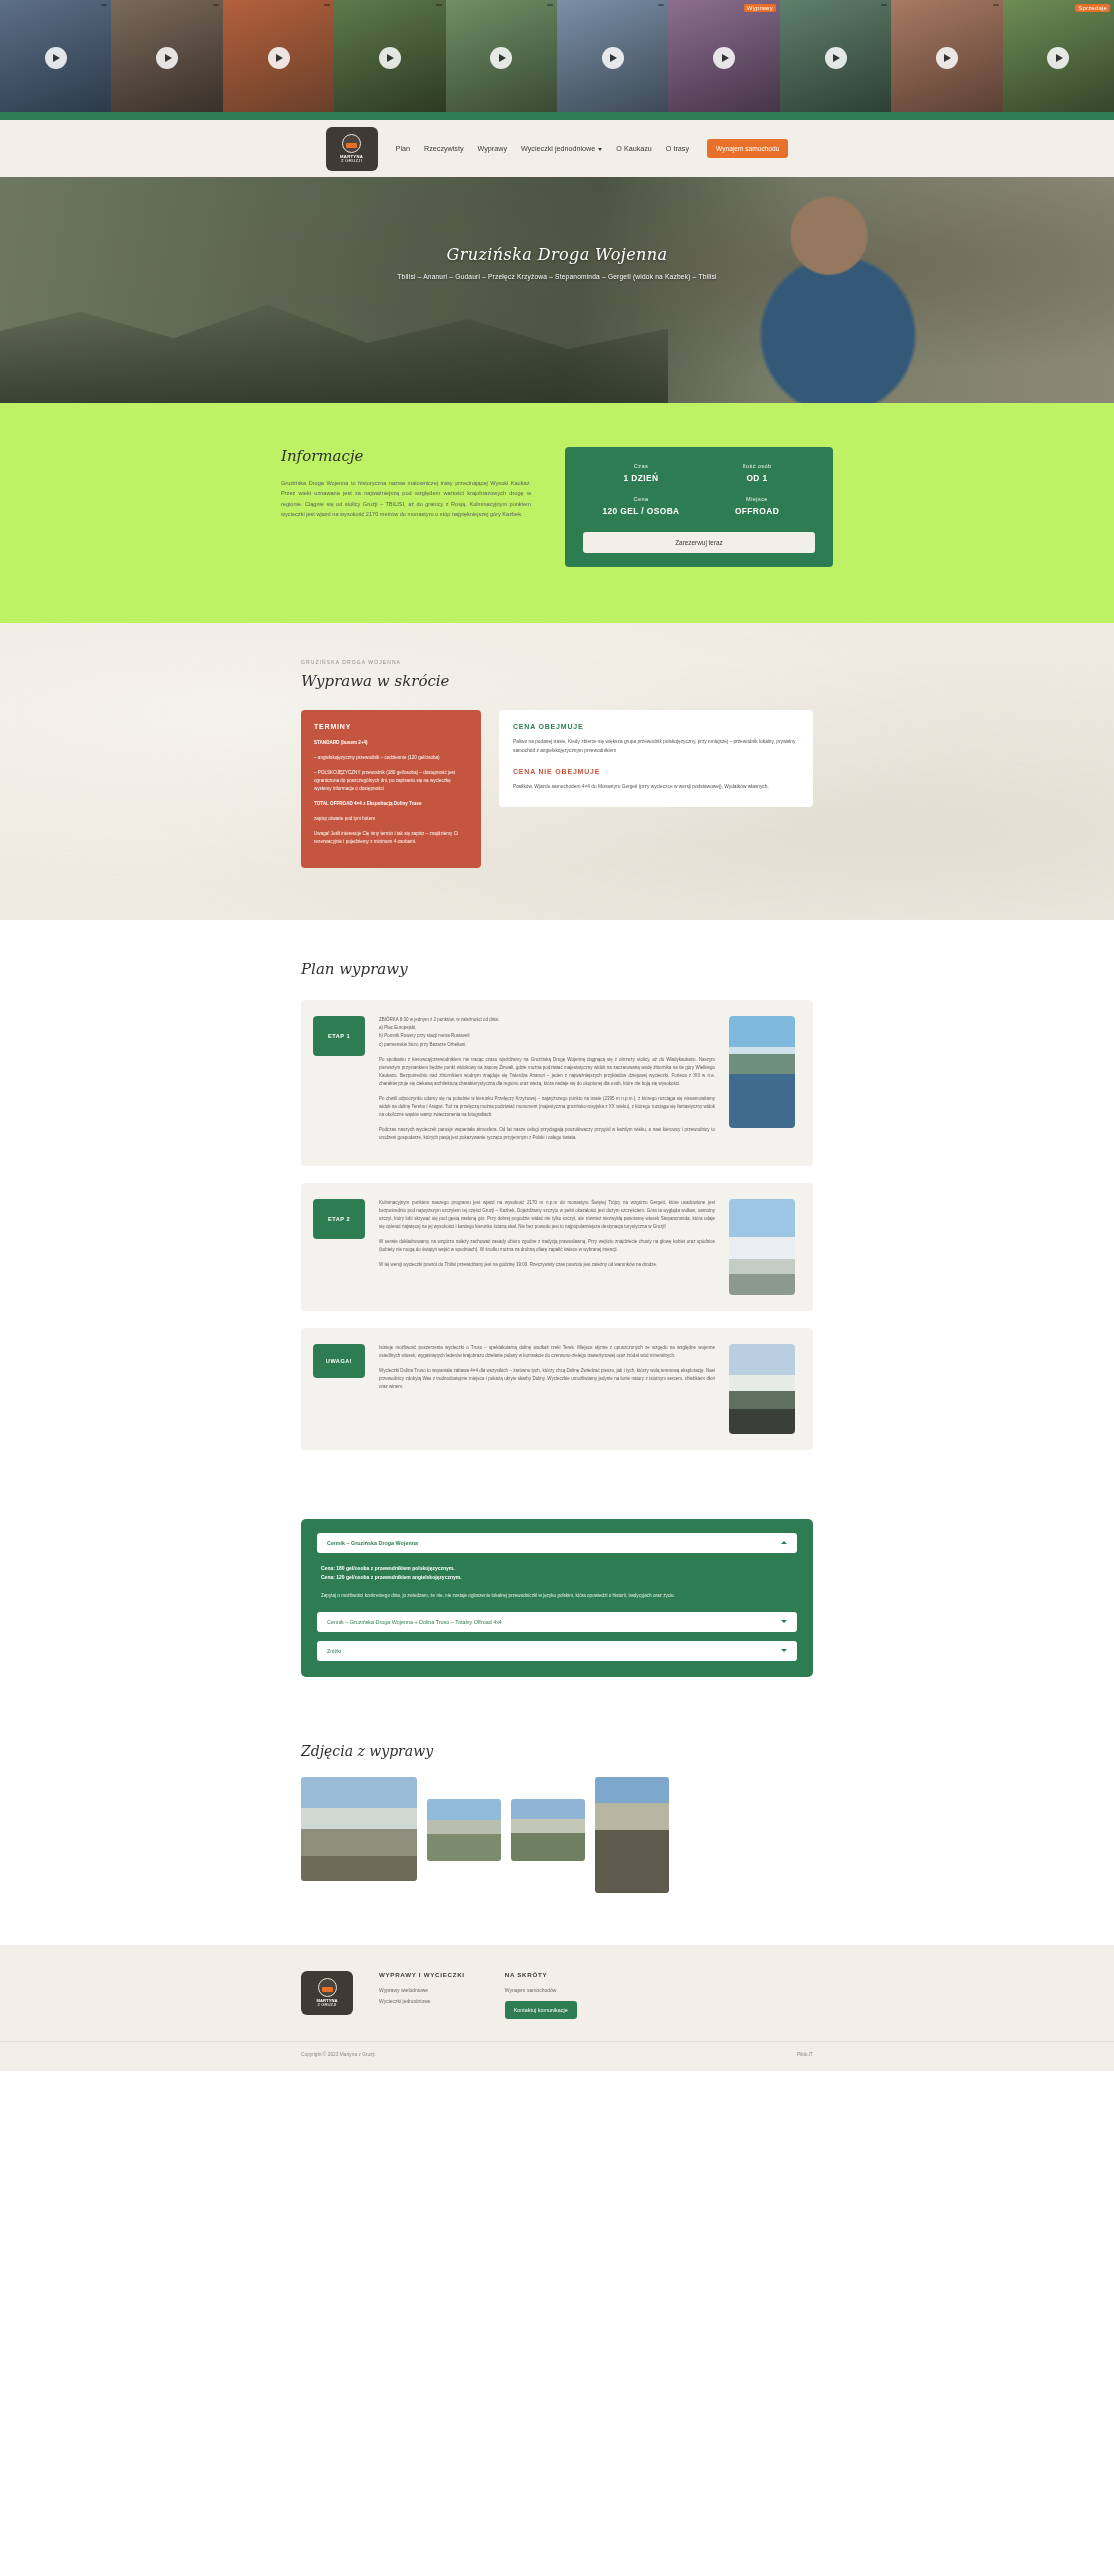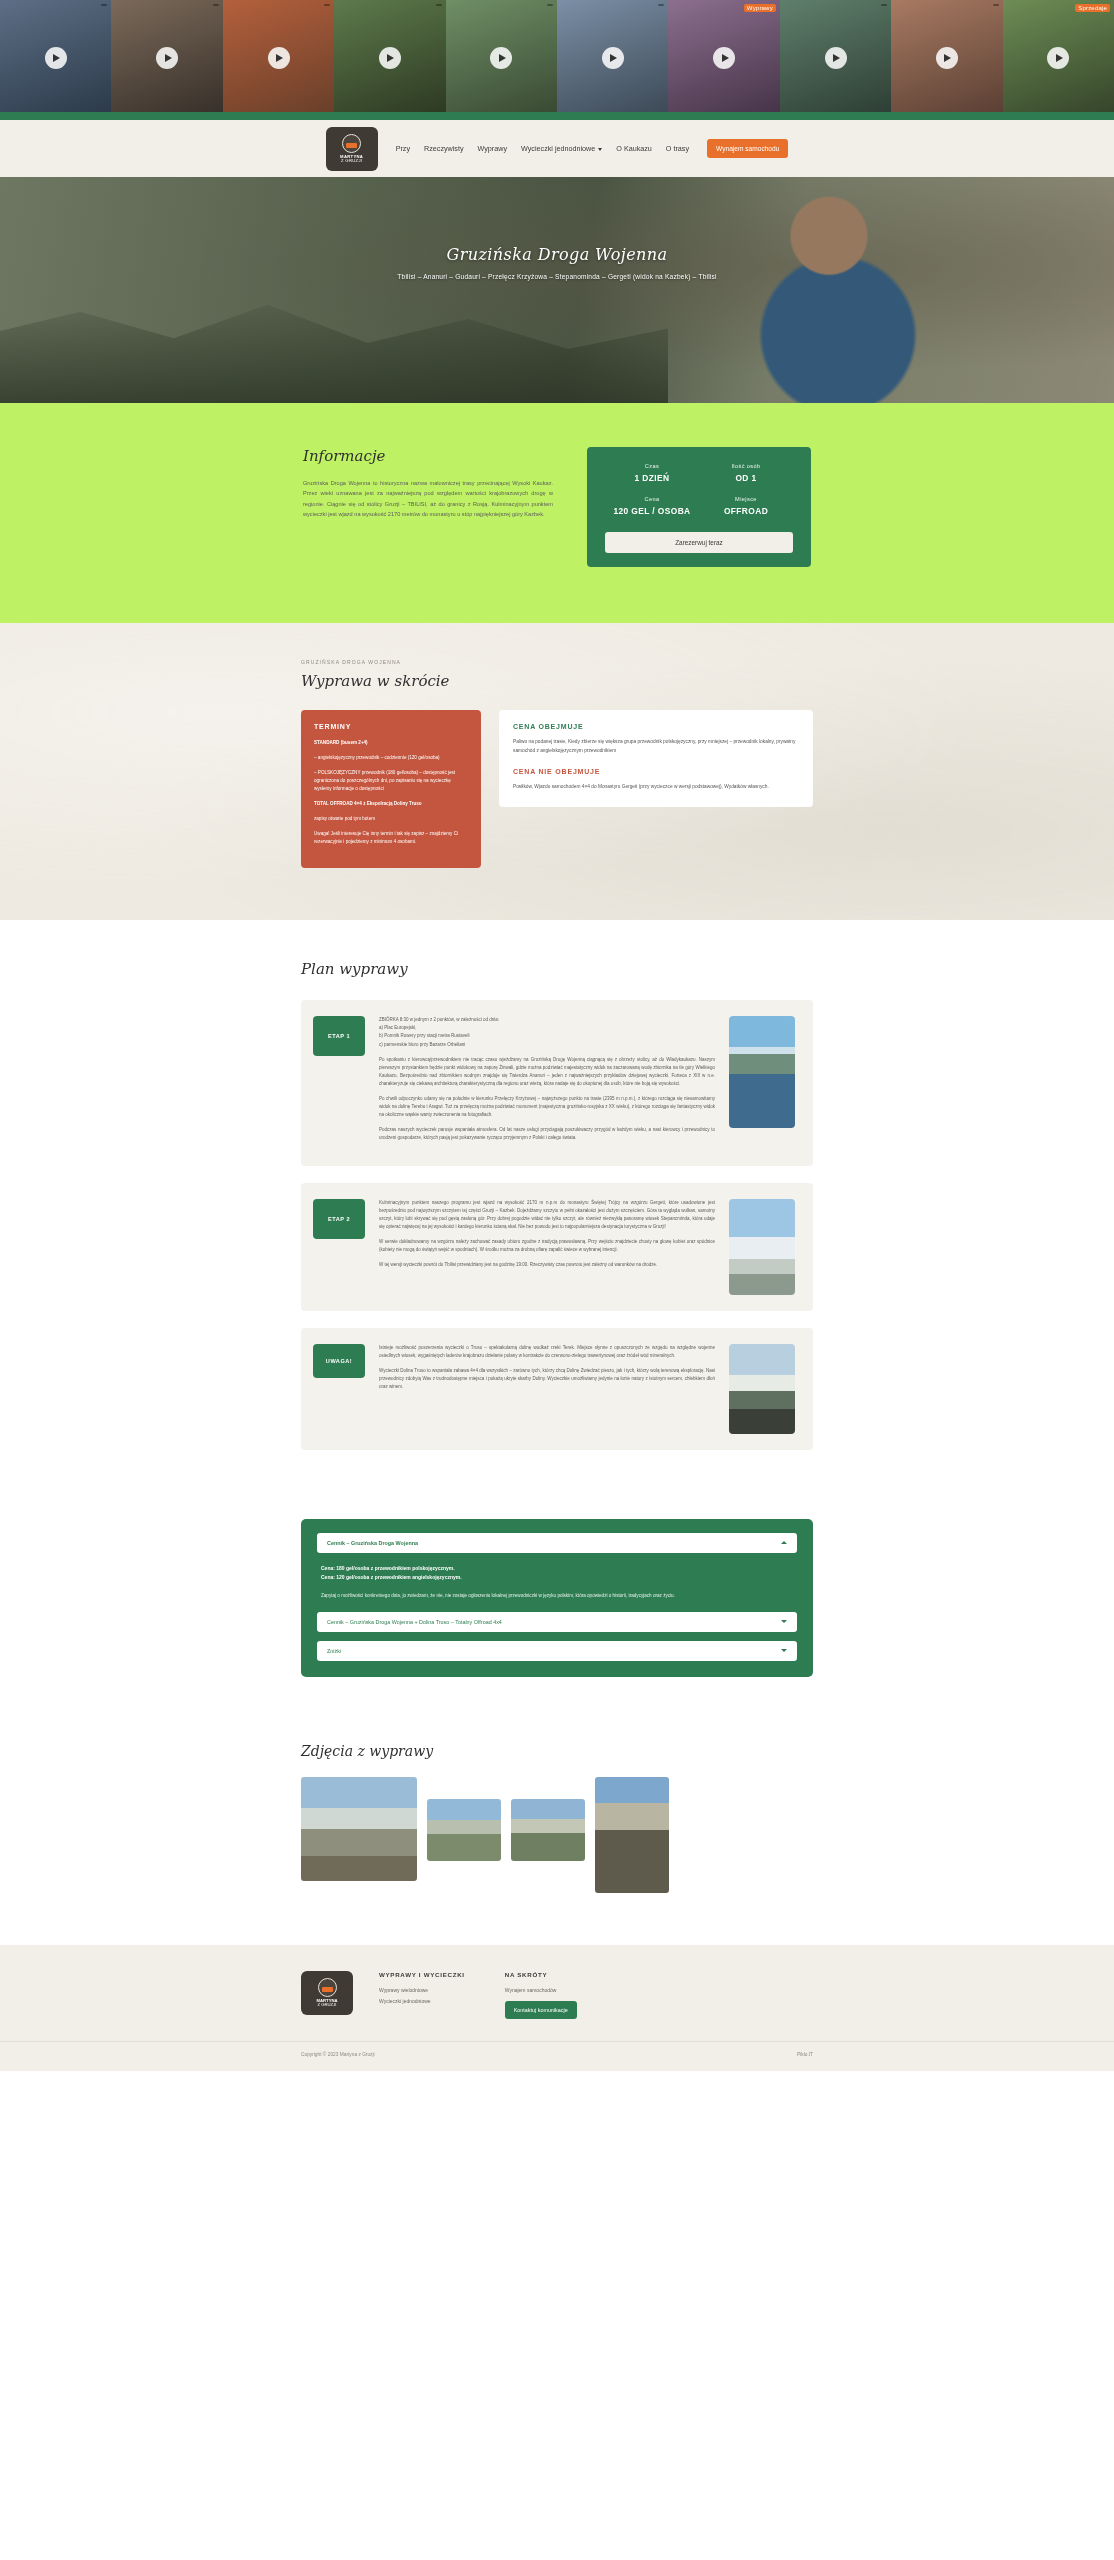--- a/index.html
+++ b/index.html
@@ -187,21 +187,21 @@
     color: #2f2f2f;
     margin-bottom: 13px;
   }
   .info-body {
     font-size: 5.6px;
     line-height: 1.85;
     color: #5d5d5d;
     text-align: justify;
   }
   .info-card {
-    width: 224px;
+    width: 268px;
     background: #2e7d52;
     border-radius: 4px;
     padding: 16px 18px 14px;
     color: #fff;
   }
   .ic-grid {
     display: grid;
     grid-template-columns: 1fr 1fr;
     row-gap: 13px;
     text-align: center;
@@ -536,21 +536,21 @@
 
 <div class="green-bar"></div>
 
 <div class="header">
   <div class="logo">
     <div class="logo-circle"></div>
     <div class="logo-t1">MARTYNA</div>
     <div class="logo-t2">Z GRUZJI</div>
   </div>
   <div class="nav">
-    <a href="#">Przy</a>
+    <a href="#">Plan</a>
     <a href="#">Rzeczywisty</a>
     <a href="#">Wyprawy</a>
     <a href="#"><span>Wycieczki jednodniowe</span><span class="caret"></span></a>
     <a href="#">O Kaukazu</a>
     <a href="#">O trasy</a>
   </div>
   <button class="btn-cta">Wynajem samochodu</button>
 </div>
 
 <div class="hero">

